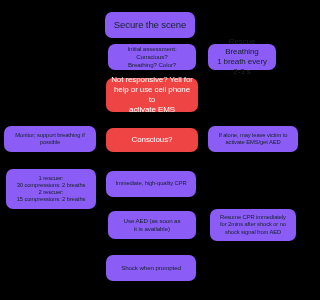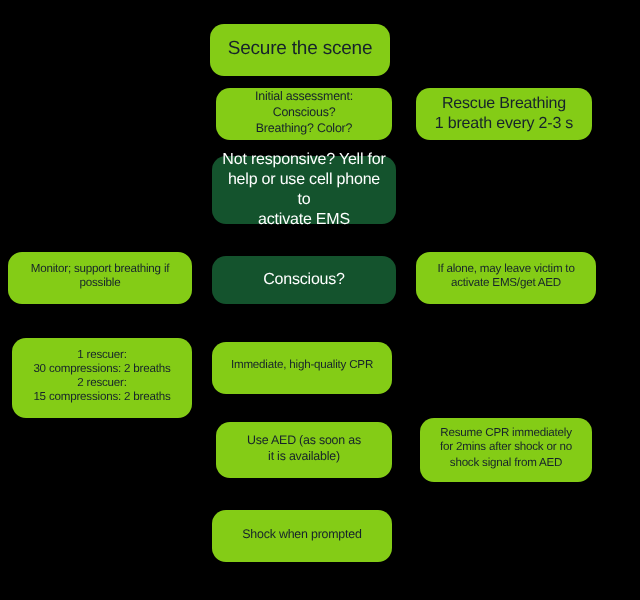--- a/index.html
+++ b/index.html
@@ -22,41 +22,41 @@
     align-items: center;
     justify-content: center;
     text-align: center;
     border-radius: 7px;
     padding: 3px 5px;
     line-height: 1.25;
     white-space: pre-line;
     letter-spacing: -0.1px;
   }
   .node.blue {
-    background: #84cc16;
+    background: #8b5cf6;
     color: #16232b;
     text-align: center;
   }
   .node.red {
-    background: #14532d;
+    background: #ef4444;
     color: #ffffff;
   }
   .n-title   { font-size: 9.5px; }
   .n-md      { font-size: 8px; }
   .n-sm      { font-size: 6.2px; }
   .n-xs      { font-size: 5.8px; }
 </style>
 </head>
 <body>
 
 <div id="canvas">
     <div class="node blue n-title" style="left: 105px; top: 12px; width: 90px; height: 26px;"><span>Secure the scene</span></div>
     <div class="node blue n-sm" style="left: 108px; top: 44px; width: 88px; height: 26px;"><span>Initial assessment: Conscious?
 Breathing? Color?</span></div>
-    <div class="node blue n-md" style="left: 208px; top: 44px; width: 88px; height: 26px;"><span>Rescue Breathing
+    <div class="node blue n-md" style="left: 208px; top: 44px; width: 68px; height: 26px;"><span>Rescue Breathing
 1 breath every 2-3 s</span></div>
     <div class="node red n-md" style="left: 106px; top: 78px; width: 92px; height: 34px;"><span>Not responsive? Yell for
 help or use cell phone to
 activate EMS</span></div>
     <div class="node blue n-xs" style="left: 4px; top: 126px; width: 92px; height: 26px;"><span>Monitor; support breathing if
 possible</span></div>
     <div class="node red n-md" style="left: 106px; top: 128px; width: 92px; height: 24px;"><span>Conscious?</span></div>
     <div class="node blue n-xs" style="left: 208px; top: 126px; width: 90px; height: 26px;"><span>If alone, may leave victim to
 activate EMS/get AED</span></div>
     <div class="node blue n-xs" style="left: 6px; top: 169px; width: 90px; height: 40px;"><span>1 rescuer:

